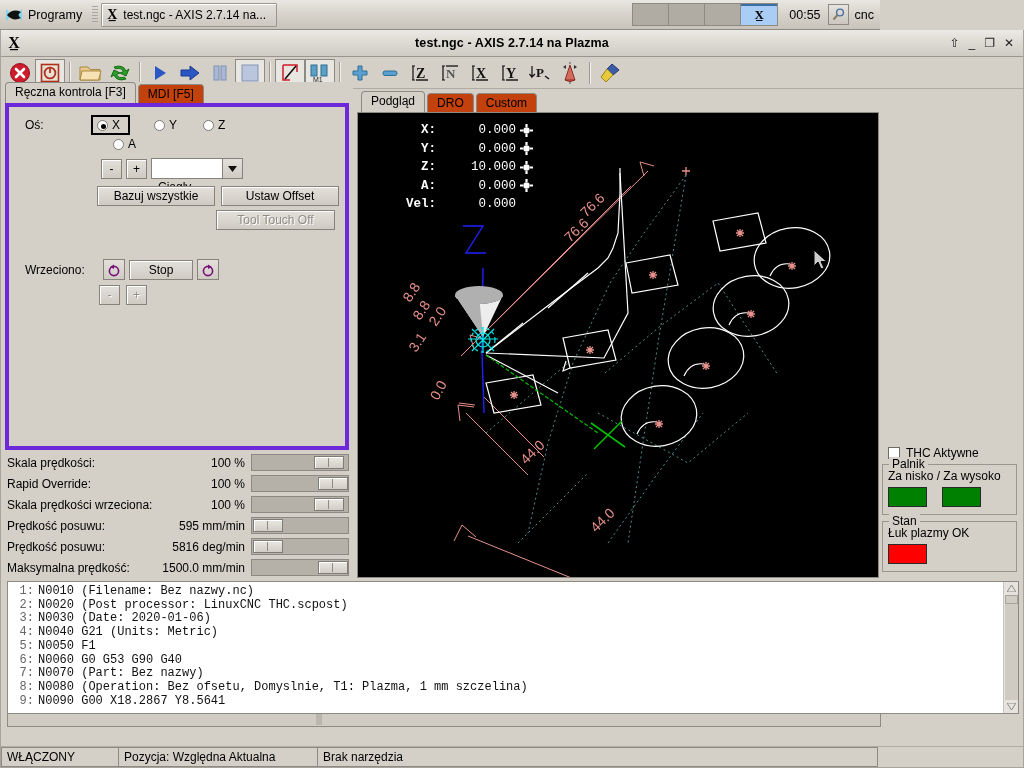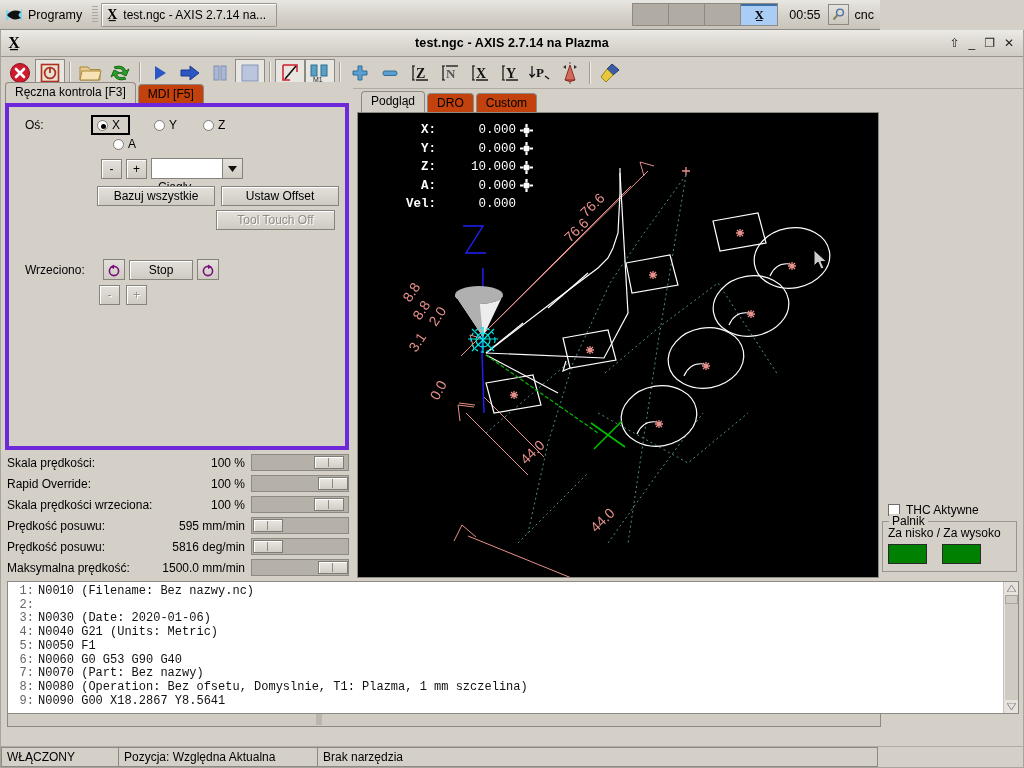--- a/index.html
+++ b/index.html
@@ -746,31 +746,39 @@
           <span>THC Aktywne</span>
         </div>
         <div class="grp">
           <span class="grp-title">Palnik</span>
           <div class="grp-text">Za nisko / Za wysoko</div>
           <div class="led-row">
             <div class="led" style="background:#008000;"></div>
             <div class="led" style="background:#008000;"></div>
           </div>
         </div>
+        <div class="grp">
+          <span class="grp-title">Stan</span>
+          <div class="grp-text">Łuk plazmy OK</div>
+          <div class="led-row">
+            <div class="led" style="background:#ff0000;"></div>
+          </div>
+        </div>
       </div>
     </div>
 
     <div class="gcode-wrap">
       <div class="gcode">
         <div class="g-line">
           <span class="g-num">1:</span>
           <span class="g-txt">N0010 (Filename: Bez nazwy.nc)</span>
         </div>
         <div class="g-line">
           <span class="g-num">2:</span>
+          <span class="g-txt">N0020 (Post processor: LinuxCNC THC.scpost)</span>
         </div>
         <div class="g-line">
           <span class="g-num">3:</span>
           <span class="g-txt">N0030 (Date: 2020-01-06)</span>
         </div>
         <div class="g-line">
           <span class="g-num">4:</span>
           <span class="g-txt">N0040 G21 (Units: Metric)</span>
         </div>
         <div class="g-line">

